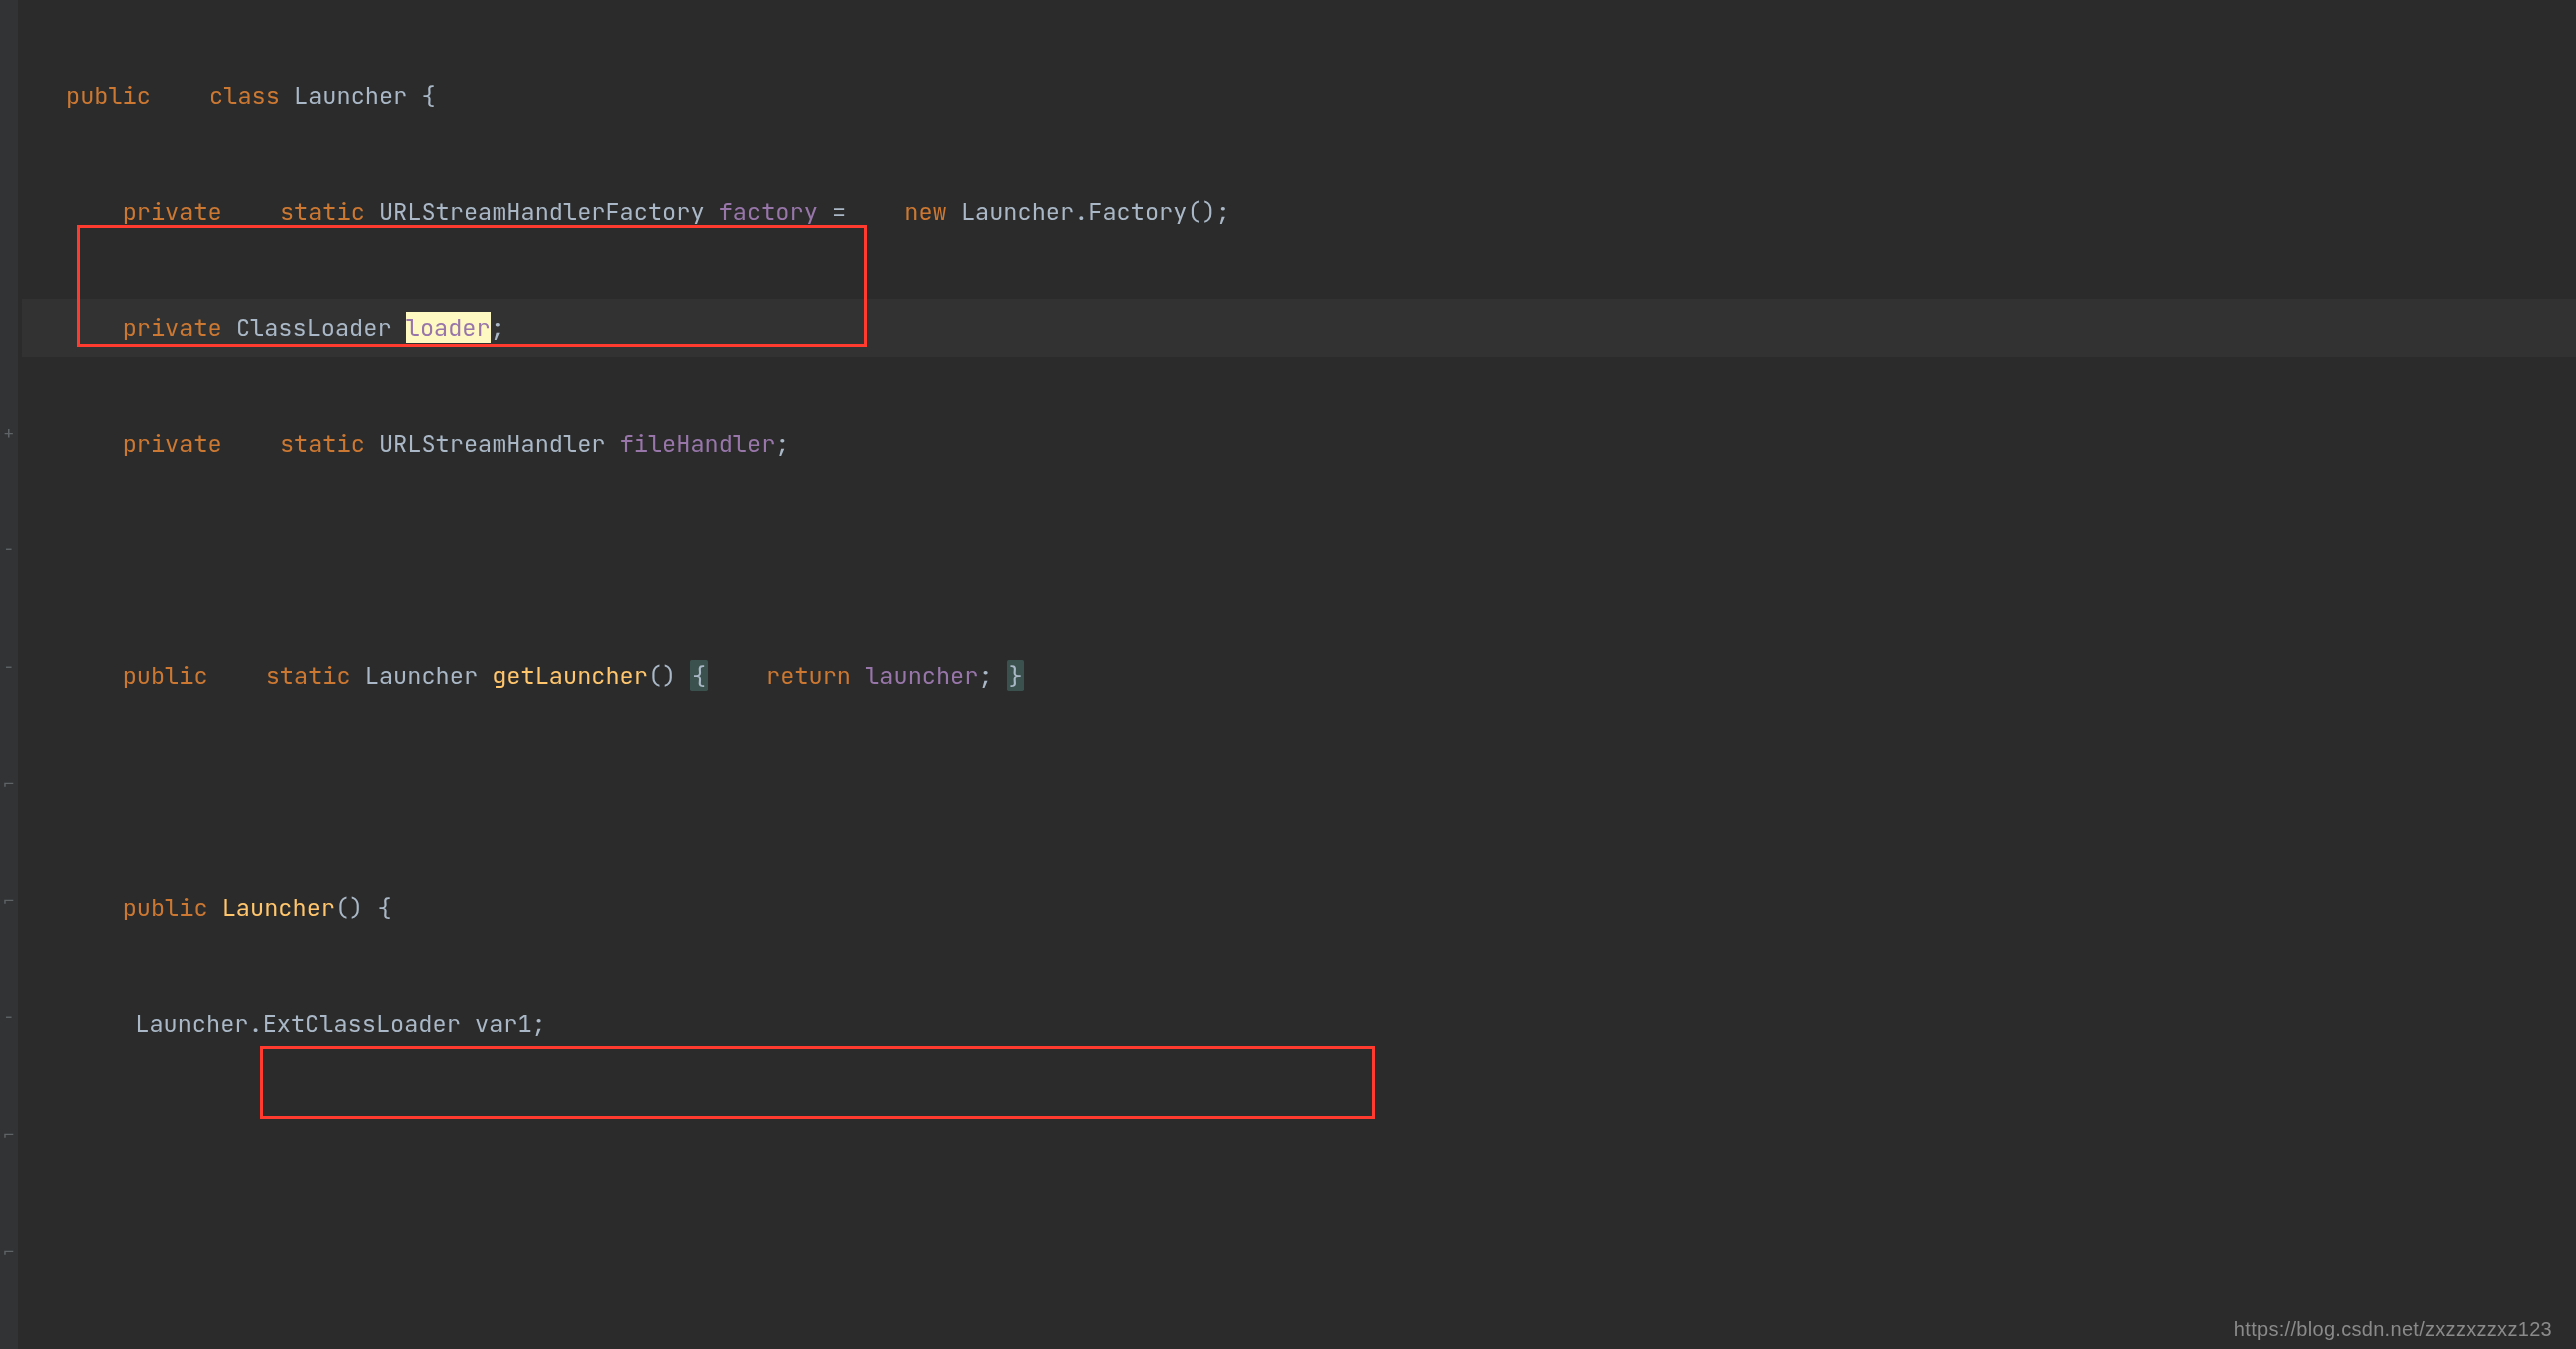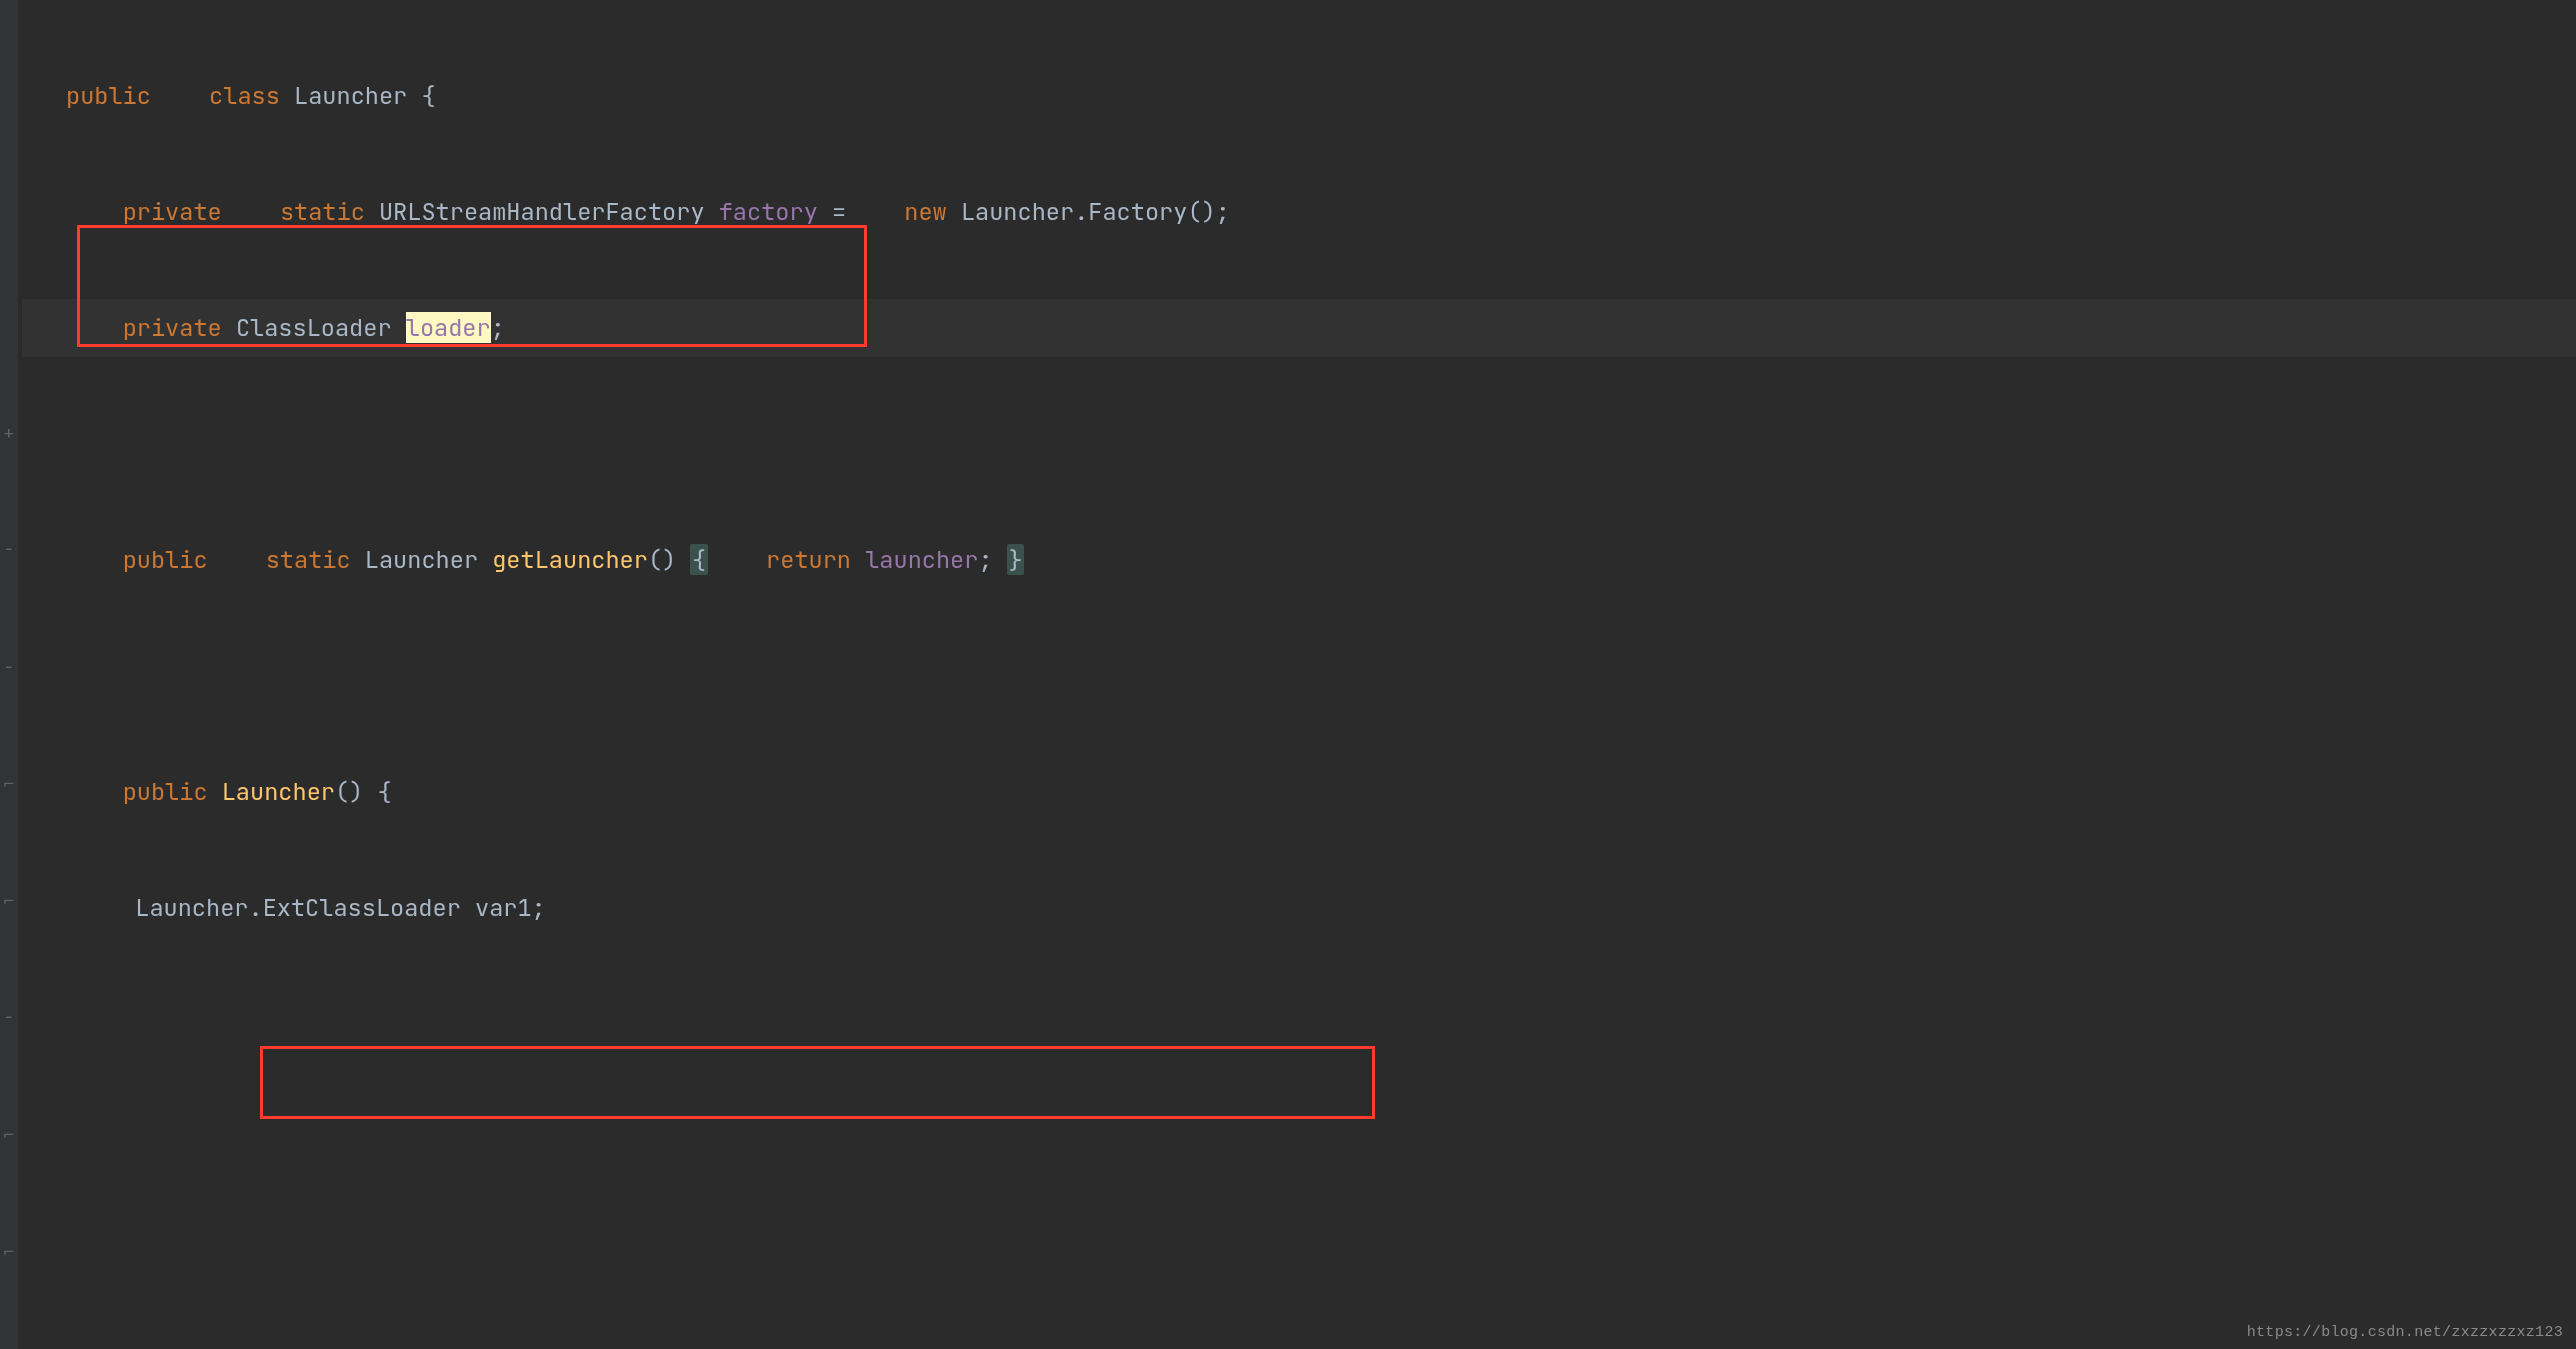--- a/index.html
+++ b/index.html
@@ -10,21 +10,21 @@
   .code { position:absolute; left:22px; top:8.7px; right:0; white-space:pre; line-height:58px; }
   .line { height:58px; display:block; }
   .line.current { background:#323232; }
   .kw { color:#cc7832;margin-left:44px; }
   .ident { color:#a9b7c6; }
   .method { color:#ffc66d;margin-top:24px; }
   .field { color:#9876aa; }
   .str { color:#6a8759; }
   .brace-bg { background:#3b514d; border-radius:1.7px; padding:0 1.7px; }
   .hbox { position:absolute; border:3.5px solid #ff3b30; pointer-events:none; }
-  .watermark { position:absolute; right:13px; bottom:8.7px; color:#8a8a8a; font-size:15px; font-family:Liberation Mono, monospace; letter-spacing:0.3px; }
+  .watermark { position:absolute; right:24px; bottom:8.7px; color:#8a8a8a; font-size:20px; font-family:Liberation Sans, sans-serif; letter-spacing:0.3px; }
 </style>
 </head>
 <body>
 
 <div class="editor">
 
   <div class="gutter">
     <span class="gutter-mark" style="top:426px">+</span>
     <span class="gutter-mark" style="top:542px">−</span>
     <span class="gutter-mark" style="top:660px">−</span>
@@ -32,20 +32,21 @@
     <span class="gutter-mark" style="top:894px">⌐</span>
     <span class="gutter-mark" style="top:1010px">−</span>
     <span class="gutter-mark" style="top:1128px">⌐</span>
     <span class="gutter-mark" style="top:1245px">⌐</span>
   </div>
 
   <div class="code">
 <span class="line"><span class="kw">public</span> <span class="kw">class</span> <span class="ident">Launcher</span> <span>{</span></span>
 <span class="line">    <span class="kw">private</span> <span class="kw">static</span> <span class="ident">URLStreamHandlerFactory</span> <span class="field">factory</span> <span>=</span> <span class="kw">new</span> <span class="ident">Launcher.Factory();</span></span>
 <span class="line current">    <span class="kw">private</span> <span class="ident">ClassLoader</span> <span class="field" style="background:#fef9c3;">loader</span><span>;</span></span>
+<span class="line">    <span class="kw">private</span> <span class="kw">static</span> <span class="ident">URLStreamHandler</span> <span class="field">fileHandler</span><span>;</span></span>
 <span class="line"> </span>
 <span class="line">    <span class="kw">public</span> <span class="kw">static</span> <span class="ident">Launcher</span> <span class="method">getLauncher</span><span>()</span> <span class="brace-bg">{</span> <span class="kw">return</span> <span class="field">launcher</span><span>;</span> <span class="brace-bg">}</span></span>
 <span class="line"> </span>
 <span class="line">    <span class="kw">public</span> <span class="method">Launcher</span><span>()</span> <span>{</span></span>
 <span class="line">        <span class="ident">Launcher.ExtClassLoader var1;</span></span>
 
 
 
 
 

